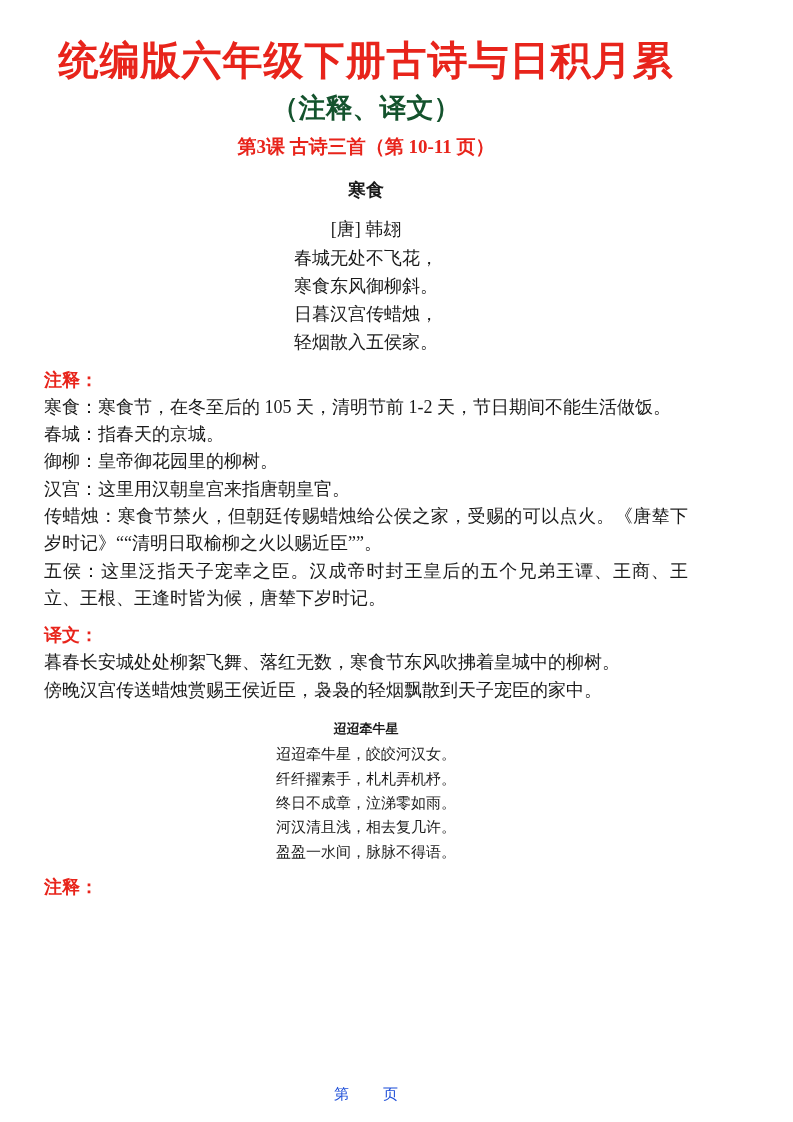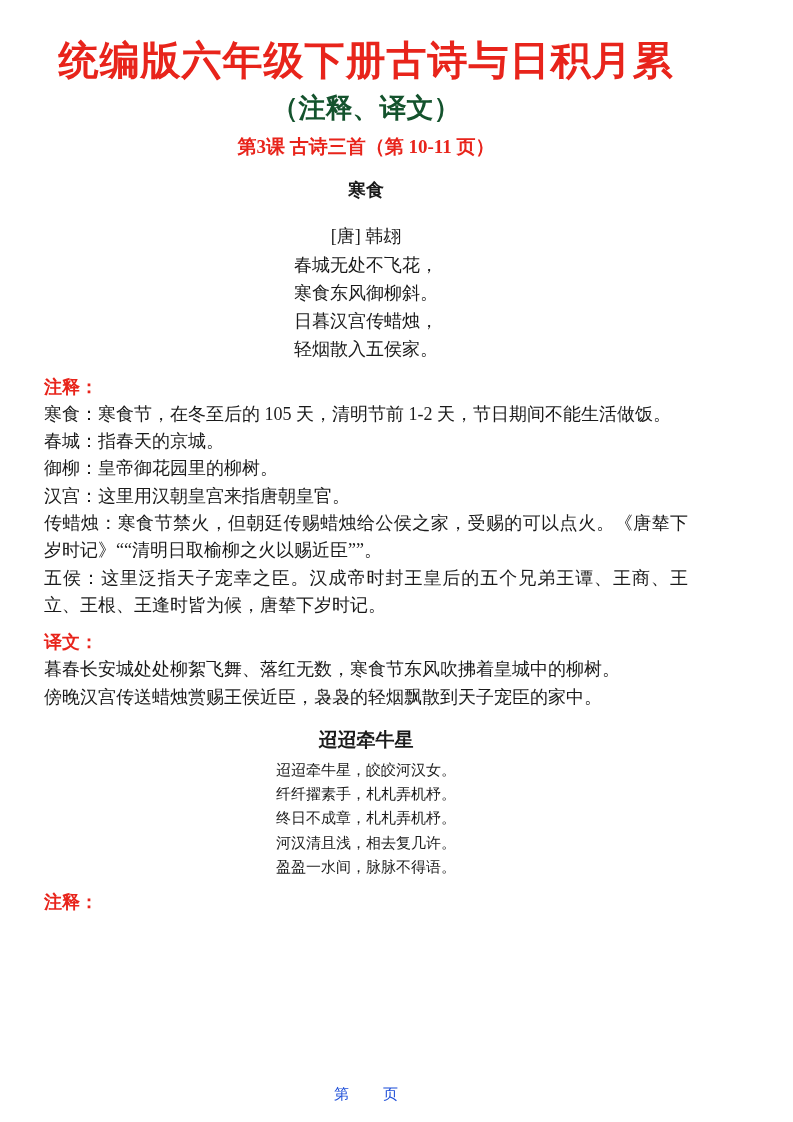--- a/index.html
+++ b/index.html
@@ -51,21 +51,21 @@
   .poem-title {
     font-weight: bold;
     font-size: 18px;
     text-align: center;
     margin-top: 20px;
     line-height: 1.3;
   }
   .poem-author {
     font-size: 18px;
     text-align: center;
-    margin-top: 22px;
+    margin-top: 15px;
     line-height: 1.3;
   }
   .poem-line {
     font-size: 18px;
     text-align: center;
     line-height: 1.55;
   }
   .section-label {
     color: #e8241b;
     font-weight: bold;
@@ -77,21 +77,21 @@
     font-size: 18px;
     line-height: 1.52;
     text-align: justify;
     margin: 0;
   }
   .poem-block {
     margin-top: 4px;
   }
   .poem-title-2 {
     font-weight: bold;
-    font-size: 19px;
+    font-size: 13px;
     text-align: center;
     margin-top: 16px;
     line-height: 1.4;
   }
   .poem-line-2 {
     font-size: 15px;
     text-align: center;
     line-height: 1.62;
   }
   .footer {
@@ -140,21 +140,21 @@
   <div class="section-label">译文：</div>
   <div>
     <p class="body-text">暮春长安城处处柳絮飞舞、落红无数，寒食节东风吹拂着皇城中的柳树。</p>
     <p class="body-text">傍晚汉宫传送蜡烛赏赐王侯近臣，袅袅的轻烟飘散到天子宠臣的家中。</p>
   </div>
 
   <div class="poem-title-2">迢迢牵牛星</div>
   <div class="poem-block">
     <div class="poem-line-2">迢迢牵牛星，皎皎河汉女。</div>
     <div class="poem-line-2">纤纤擢素手，札札弄机杼。</div>
-    <div class="poem-line-2">终日不成章，札札弄机杼。</div>
+    <div class="poem-line-2">终日不成章，泣涕零如雨。</div>
     <div class="poem-line-2">河汉清且浅，相去复几许。</div>
     <div class="poem-line-2">盈盈一水间，脉脉不得语。</div>
   </div>
 
   <div class="section-label">注释：</div>
 
   <div class="footer">
     <span>第</span><span class="num"></span><span>页</span>
   </div>
 

